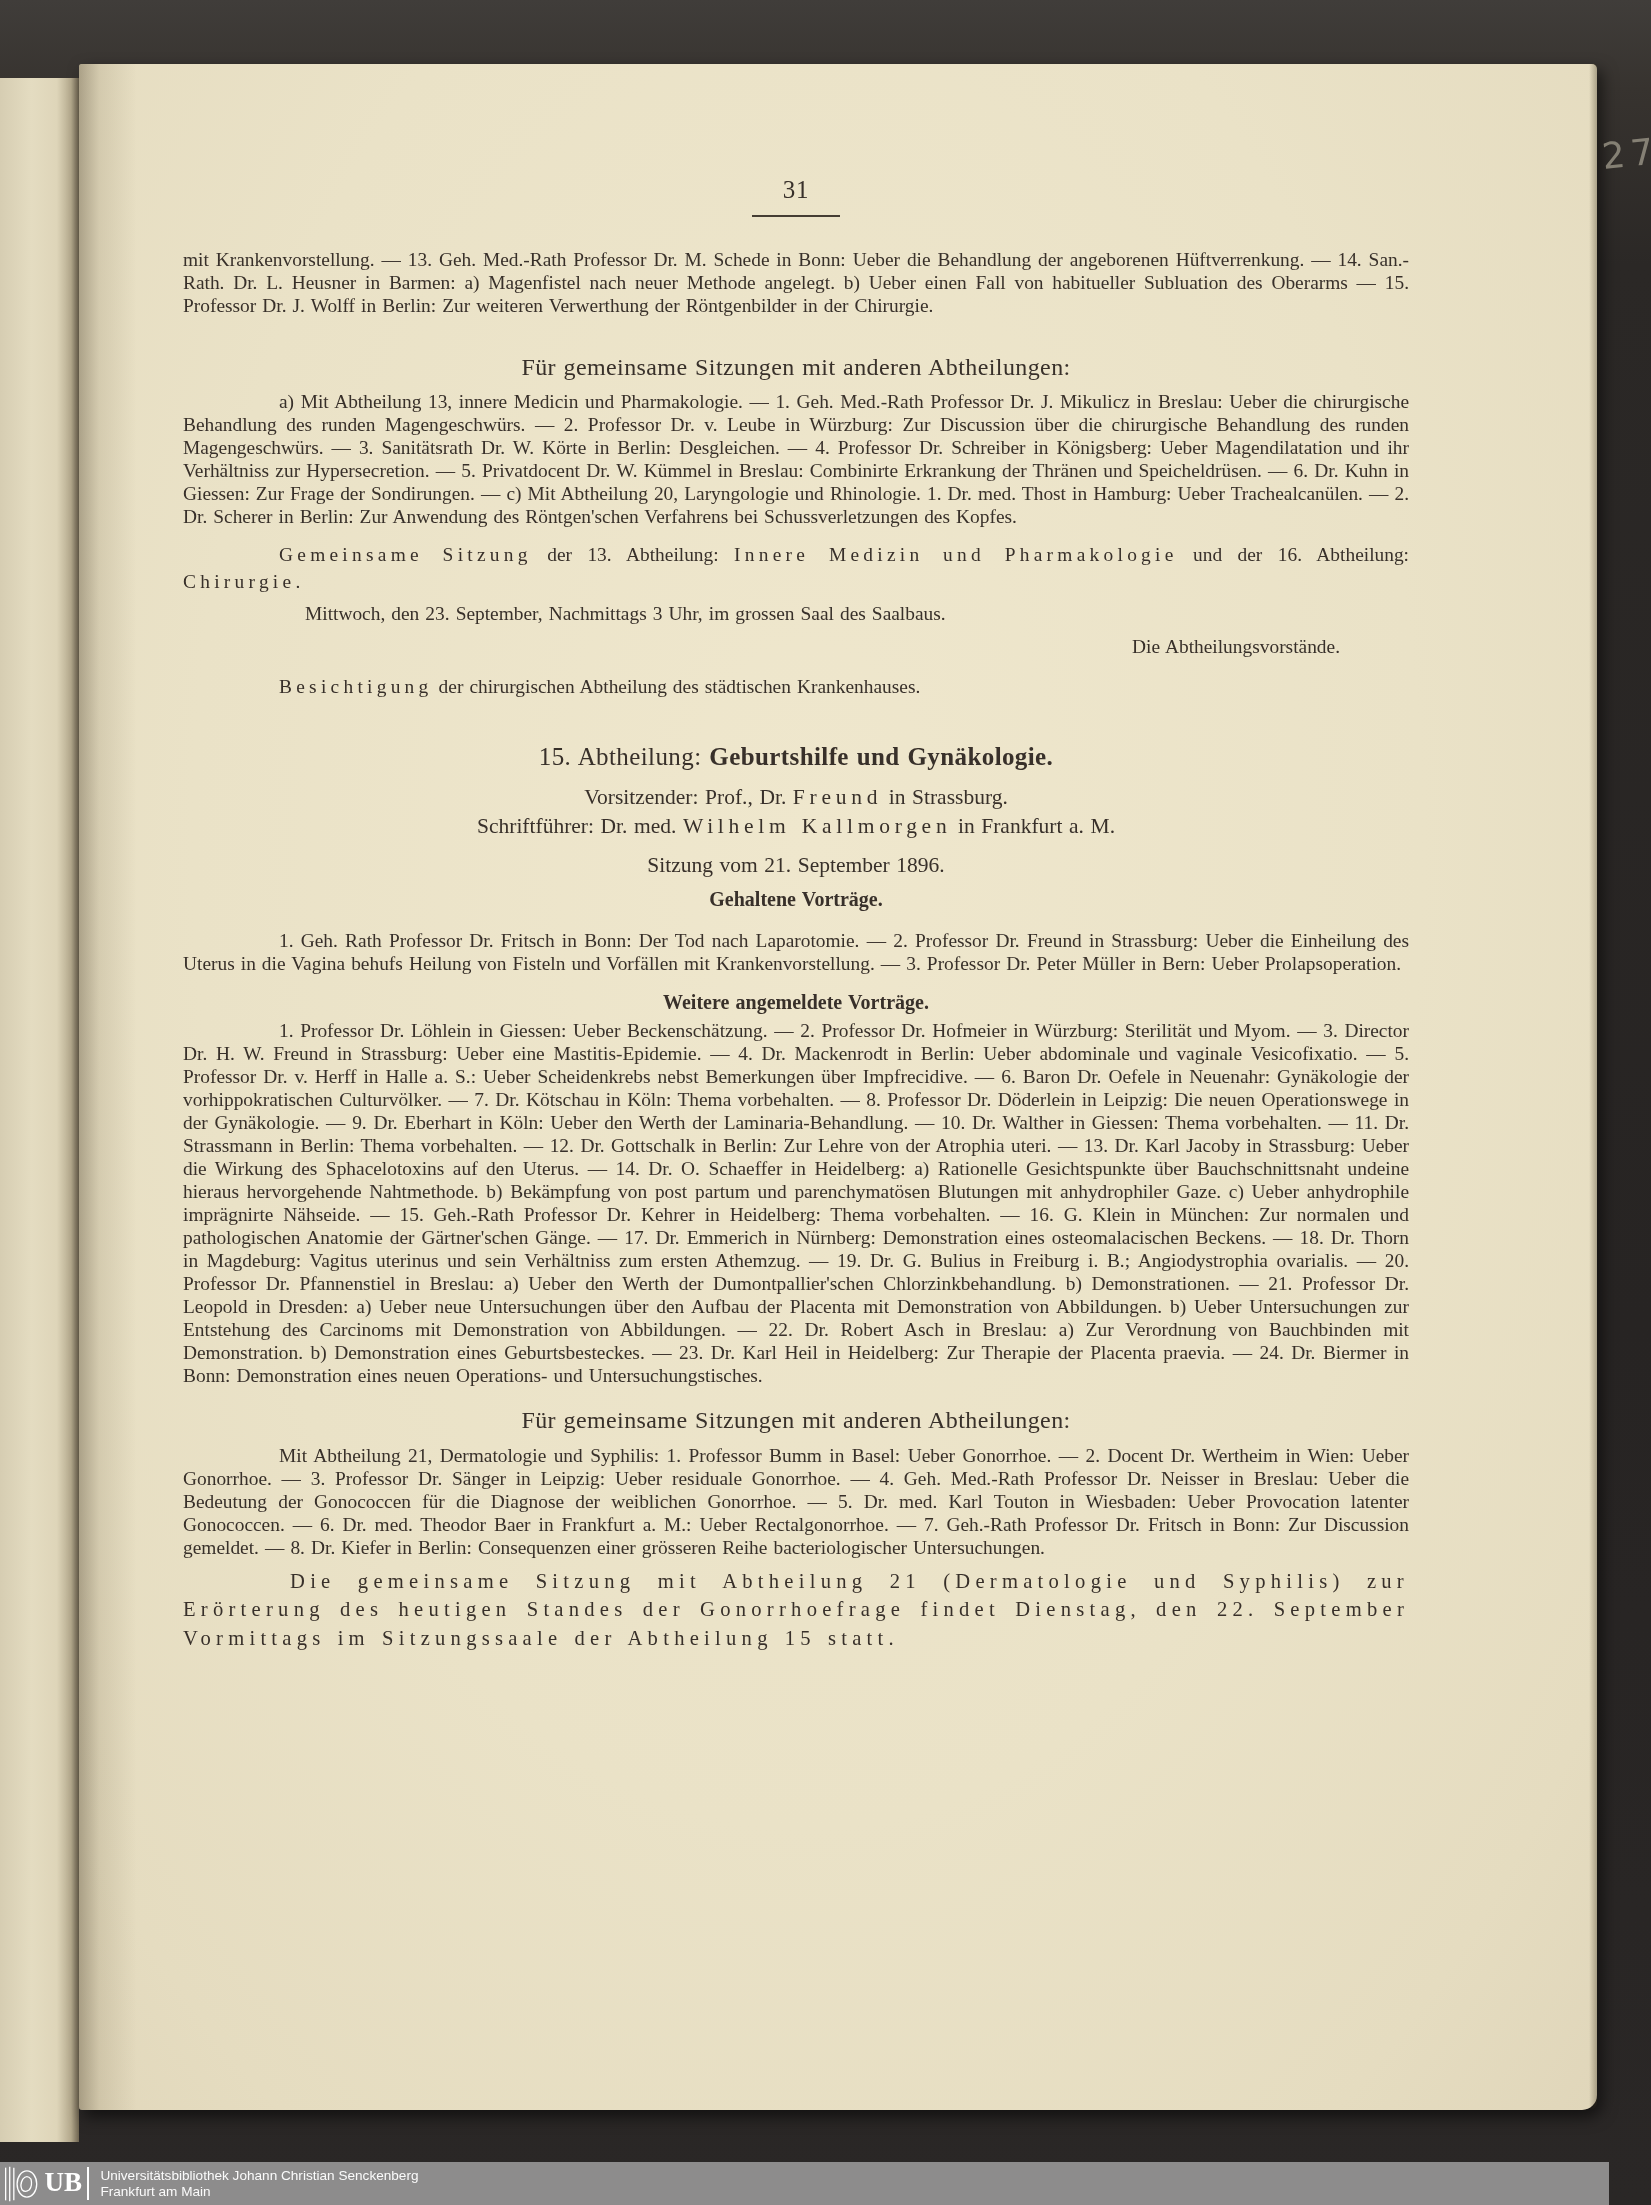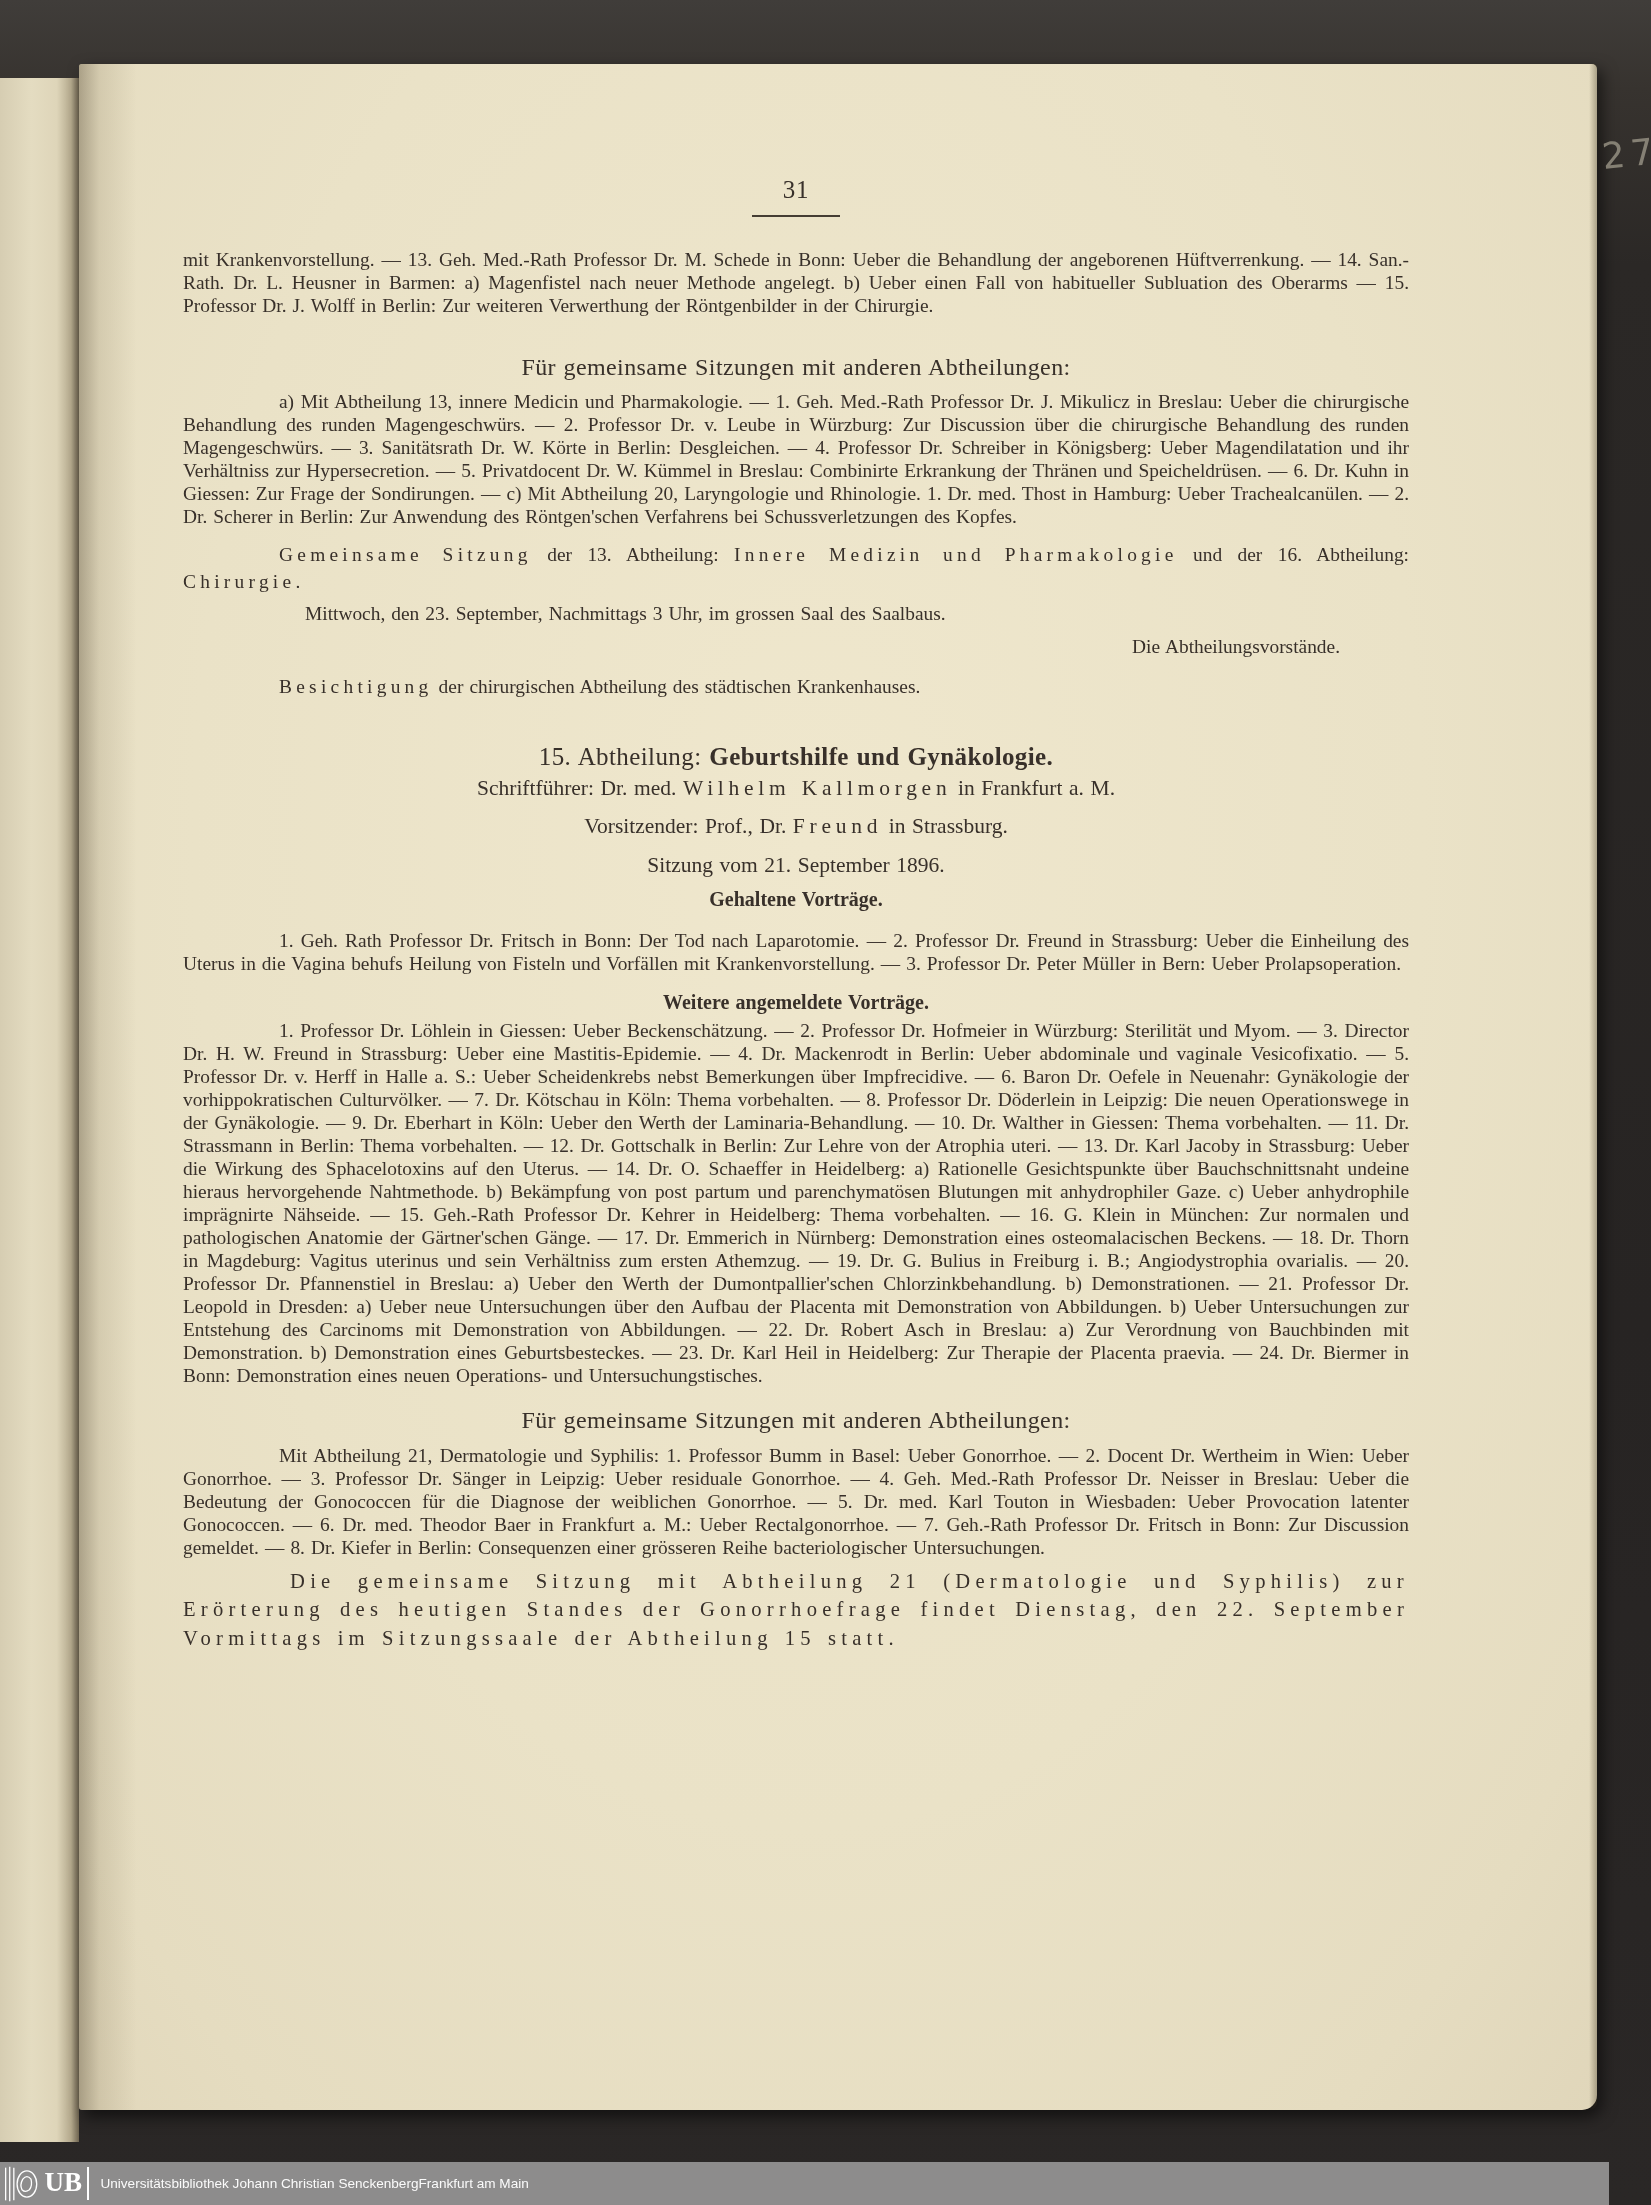--- a/index.html
+++ b/index.html
@@ -99,21 +99,21 @@
     font-family:"Liberation Sans","DejaVu Sans",sans-serif;
     color:#fbfbfb;
   }
   .logo{display:flex;align-items:center;height:38px;margin-left:3.3px;}
   .logo svg{display:block;}
   .logo-ub{
     font-family:"Liberation Serif","DejaVu Serif",serif;
     font-size:27px;font-weight:bold;color:#ffffff;margin:0 5px 1.7px 3.3px;
   }
   .logo-divider{width:1.7px;height:33px;background:#ffffff;margin-right:11.6px;}
-  .banner-text{display:flex;flex-direction:row;justify-content:flex-start;line-height:15.7px;font-size:13.6px;}
+  .banner-text{display:flex;flex-direction:column;justify-content:flex-start;line-height:15.7px;font-size:13.6px;}
 </style>
 </head>
 <body>
 
 <div class="stage">
 
   <div class="prev-page-strip"></div>
 
   <div class="page">
     <div class="content">
@@ -131,23 +131,23 @@
       <p class="para indent joint-session"><span class="seg-sp">Gemeinsame Sitzung</span><span> der 13. Abtheilung: </span><span class="seg-sp">Innere Medizin und Pharmakologie</span><span> und der 16. Abtheilung: </span><span class="seg-sp">Chirurgie.</span></p>
 
       <p class="date-line">Mittwoch, den 23. September, Nachmittags 3 Uhr, im grossen Saal des Saalbaus.</p>
 
       <p class="signature">Die Abtheilungsvorstände.</p>
 
       <p class="para indent visit"><span class="seg-sp">Besichtigung</span><span> der chirurgischen Abtheilung des städtischen Krankenhauses.</span></p>
 
       <h2 class="h-center h-sect15"><span>15. Abtheilung: </span><span class="seg-b">Geburtshilfe und Gynäkologie.</span></h2>
 
+      <p class="center-line chair"><span>Vorsitzender: Prof., Dr. </span><span class="seg-sp">Freund</span><span> in Strassburg.</span></p>
+
       <p class="center-line secretary"><span>Schriftführer: Dr. med. </span><span class="seg-sp">Wilhelm Kallmorgen</span><span> in Frankfurt a. M.</span></p>
-
-      <p class="center-line chair"><span>Vorsitzender: Prof., Dr. </span><span class="seg-sp">Freund</span><span> in Strassburg.</span></p>
 
       <p class="center-line session-date">Sitzung vom 21. September 1896.</p>
 
       <h3 class="bold-center held-heading">Gehaltene Vorträge.</h3>
 
       <p class="para indent held-para">1. Geh. Rath Professor Dr. Fritsch in Bonn: Der Tod nach Laparotomie. — 2. Professor Dr. Freund in Strassburg: Ueber die Einheilung des Uterus in die Vagina behufs Heilung von Fisteln und Vorfällen mit Krankenvorstellung. — 3. Professor Dr. Peter Müller in Bern: Ueber Prolapsoperation.</p>
 
       <h3 class="bold-center announced-heading">Weitere angemeldete Vorträge.</h3>
 
       <p class="para indent announced-para">1. Professor Dr. Löhlein in Giessen: Ueber Beckenschätzung. — 2. Professor Dr. Hofmeier in Würzburg: Sterilität und Myom. — 3. Director Dr. H. W. Freund in Strassburg: Ueber eine Mastitis-Epidemie. — 4. Dr. Mackenrodt in Berlin: Ueber abdominale und vaginale Vesicofixatio. — 5. Professor Dr. v. Herff in Halle a. S.: Ueber Scheidenkrebs nebst Bemerkungen über Impfrecidive. — 6. Baron Dr. Oefele in Neuenahr: Gynäkologie der vorhippokratischen Culturvölker. — 7. Dr. Kötschau in Köln: Thema vorbehalten. — 8. Professor Dr. Döderlein in Leipzig: Die neuen Operationswege in der Gynäkologie. — 9. Dr. Eberhart in Köln: Ueber den Werth der Laminaria-Behandlung. — 10. Dr. Walther in Giessen: Thema vorbehalten. — 11. Dr. Strassmann in Berlin: Thema vorbehalten. — 12. Dr. Gottschalk in Berlin: Zur Lehre von der Atrophia uteri. — 13. Dr. Karl Jacoby in Strassburg: Ueber die Wirkung des Sphacelotoxins auf den Uterus. — 14. Dr. O. Schaeffer in Heidelberg: a) Rationelle Gesichtspunkte über Bauchschnittsnaht undeine hieraus hervorgehende Nahtmethode. b) Bekämpfung von post partum und parenchymatösen Blutungen mit anhydrophiler Gaze. c) Ueber anhydrophile imprägnirte Nähseide. — 15. Geh.-Rath Professor Dr. Kehrer in Heidelberg: Thema vorbehalten. — 16. G. Klein in München: Zur normalen und pathologischen Anatomie der Gärtner'schen Gänge. — 17. Dr. Emmerich in Nürnberg: Demonstration eines osteomalacischen Beckens. — 18. Dr. Thorn in Magdeburg: Vagitus uterinus und sein Verhältniss zum ersten Athemzug. — 19. Dr. G. Bulius in Freiburg i. B.; Angiodystrophia ovarialis. — 20. Professor Dr. Pfannenstiel in Breslau: a) Ueber den Werth der Dumontpallier'schen Chlorzinkbehandlung. b) Demonstrationen. — 21. Professor Dr. Leopold in Dresden: a) Ueber neue Untersuchungen über den Aufbau der Placenta mit Demonstration von Abbildungen. b) Ueber Untersuchungen zur Entstehung des Carcinoms mit Demonstration von Abbildungen. — 22. Dr. Robert Asch in Breslau: a) Zur Verordnung von Bauchbinden mit Demonstration. b) Demonstration eines Geburtsbesteckes. — 23. Dr. Karl Heil in Heidelberg: Zur Therapie der Placenta praevia. — 24. Dr. Biermer in Bonn: Demonstration eines neuen Operations- und Untersuchungstisches.</p>

